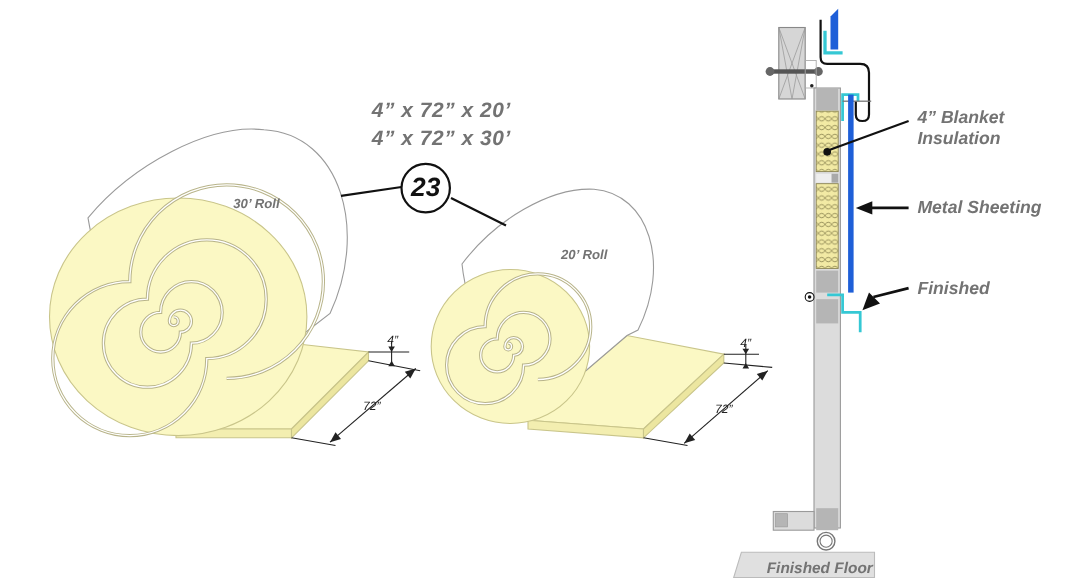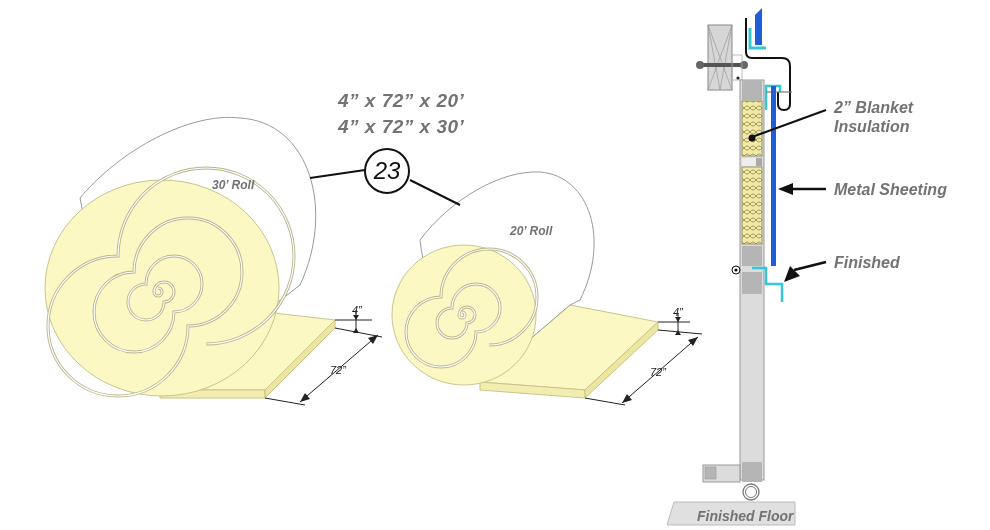--- a/index.html
+++ b/index.html
@@ -3,21 +3,21 @@
   <meta charset="utf-8">
   <style>
     html, body { margin: 0; padding: 0; background: #ffffff; }
     body { width: 990px; height: 530px; position: relative; overflow: hidden; font-family: "Liberation Sans", sans-serif; }
     #canvas { position: absolute; left: 0; top: 0; }
     .lbl { position: absolute; font-family: "Liberation Sans", sans-serif; font-weight: bold; font-style: italic; color: #737373; white-space: nowrap; }
     .spec { font-size: 19px; letter-spacing: 0.5px; }
     .roll-lbl { font-size: 12px; }
     .dim { position: absolute; font-family: "Liberation Sans", sans-serif; font-size: 11px; font-style: italic; color: #222; }
     .callout { font-size: 16px; line-height: 19px; }
-    .badge { position: absolute; width: 46px; height: 46px; border: 2px solid #111; border-radius: 50%; background: #fff; display: flex; align-items: center; justify-content: center; font-family: "Liberation Sans", sans-serif; font-weight: normal; font-style: italic; font-size: 24px; color: #111; box-sizing: border-box; }
+    .badge { position: absolute; width: 46px; height: 46px; border: 2px solid #111; border-radius: 50%; background: #fff; display: flex; align-items: center; justify-content: center; font-family: "Liberation Sans", sans-serif; font-weight: bold; font-style: italic; font-size: 24px; color: #111; box-sizing: border-box; }
     .floor-lbl { font-size: 14px; }
   </style>
 </head>
 <body>
 
 <svg id="canvas" width="990" height="530" viewBox="0 0 990 530">
   <defs>
     <pattern id="fiber" width="12" height="8" patternUnits="userSpaceOnUse">
       <rect width="12" height="8" fill="#f2eaa4"></rect>
       <path d="M0 4 Q3 0 6 4 T12 4" fill="none" stroke="#8a8350" stroke-width="0.8"></path>
@@ -134,19 +134,19 @@
 
 <div class="lbl roll-lbl" style="left:212px; top:178px;">30’ Roll</div>
 <div class="dim" style="left:352px; top:304px;">4”</div>
 <div class="dim" style="left:330px; top:364px;">72”</div>
 
 <div class="lbl roll-lbl" style="left:510px; top:224px;">20’ Roll</div>
 <div class="dim" style="left:673px; top:306px;">4”</div>
 <div class="dim" style="left:650px; top:366px;">72”</div>
 
 <div class="lbl callout" style="left:834px; top:98px;">
-  <div>2” Blanket</div>
+  <div>4” Blanket</div>
   <div>Insulation</div>
 </div>
 <div class="lbl callout" style="left:834px; top:180px;">Metal Sheeting</div>
 <div class="lbl callout" style="left:834px; top:253px;">Finished</div>
 
 <div class="lbl floor-lbl" style="left:697px; top:508px;">Finished Floor</div>
 
 </body></html>

